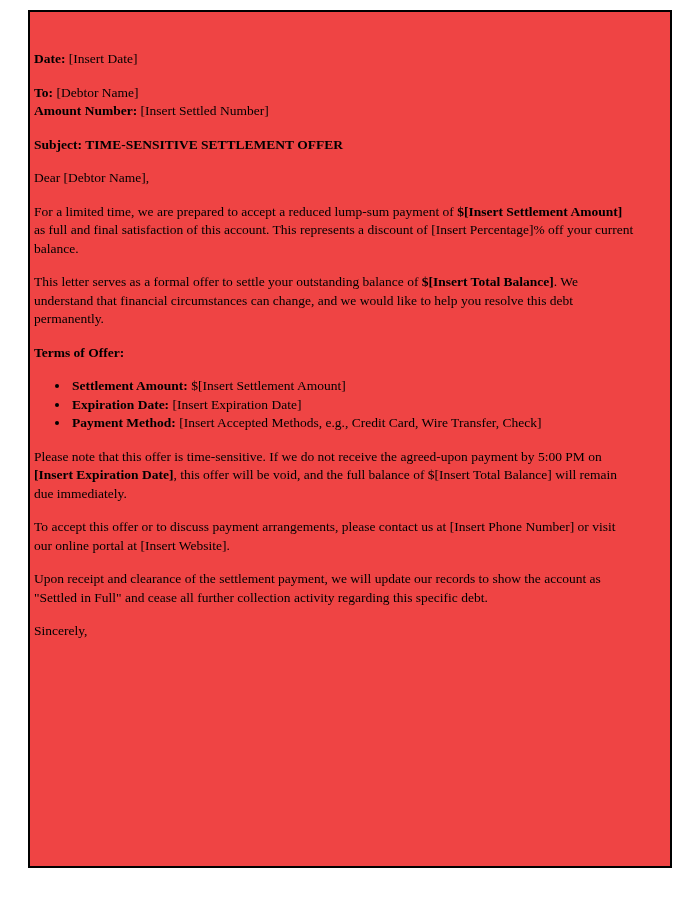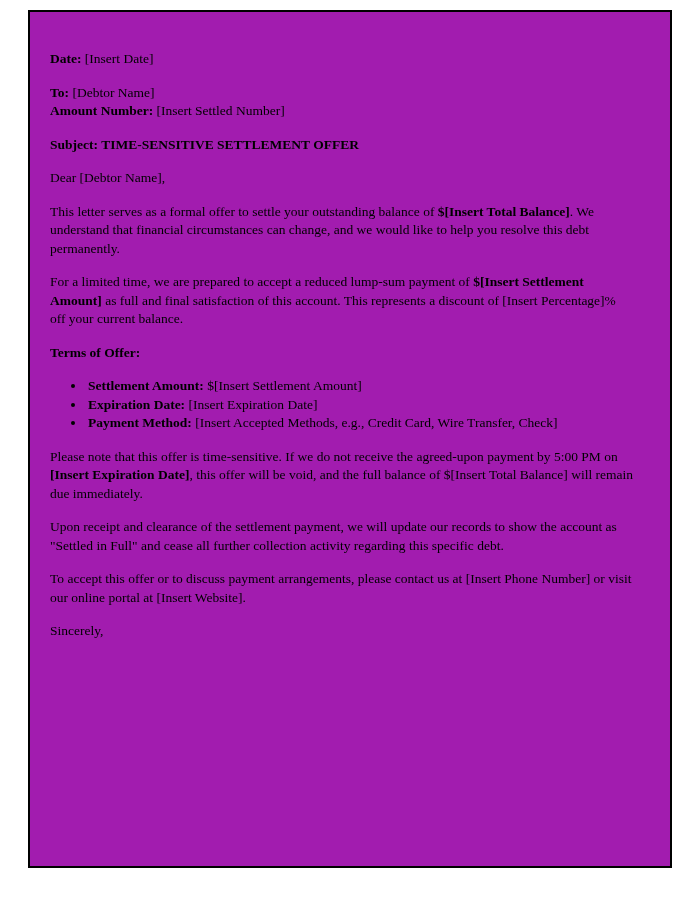--- a/index.html
+++ b/index.html
@@ -11,24 +11,24 @@
     font-family: "Liberation Serif", "DejaVu Serif", serif;
     color: #000000;
   }
   .page {
     position: absolute;
     top: 10px;
     left: 28px;
     width: 644px;
     height: 858px;
     border: 2px solid #000000;
-    padding: 38px 36px 0 20px;
+    padding: 38px 36px 0 4px;
     font-size: 13.5px;
     line-height: 18.5px;
-    background: #a21caf;
+    background: #ef4444;
   }
   p, .block { margin: 0 0 15px 0; }
   ul.terms-list { margin: 4px 0 15px 0; padding-left: 36px; }
   ul.terms-list li { padding-left: 2px; }
   b { font-weight: bold; }
 </style>
 </head>
 <body>
 
 <div class="page">
@@ -37,34 +37,34 @@
 
   <div class="block">
     <div><b>To:</b><span> [Debtor Name]</span></div>
     <div><b>Amount Number:</b><span> [Insert Settled Number]</span></div>
   </div>
 
   <p><b>Subject: TIME-SENSITIVE SETTLEMENT OFFER</b></p>
 
   <p>Dear [Debtor Name],</p>
 
+  <p><span>For a limited time, we are prepared to accept a reduced lump-sum payment of </span><b>$[Insert Settlement Amount]</b><span> as full and final satisfaction of this account. This represents a discount of [Insert Percentage]% off your current balance.</span></p>
+
   <p><span>This letter serves as a formal offer to settle your outstanding balance of </span><b>$[Insert Total Balance]</b><span>. We understand that financial circumstances can change, and we would like to help you resolve this debt permanently.</span></p>
-
-  <p><span>For a limited time, we are prepared to accept a reduced lump-sum payment of </span><b>$[Insert Settlement Amount]</b><span> as full and final satisfaction of this account. This represents a discount of [Insert Percentage]% off your current balance.</span></p>
 
   <p><b>Terms of Offer:</b></p>
 
   <ul class="terms-list">
     <li><b>Settlement Amount:</b><span> $[Insert Settlement Amount]</span></li>
     <li><b>Expiration Date:</b><span> [Insert Expiration Date]</span></li>
     <li><b>Payment Method:</b><span> [Insert Accepted Methods, e.g., Credit Card, Wire Transfer, Check]</span></li>
   </ul>
 
   <p><span>Please note that this offer is time-sensitive. If we do not receive the agreed-upon payment by 5:00 PM on </span><b>[Insert Expiration Date]</b><span>, this offer will be void, and the full balance of $[Insert Total Balance] will remain due immediately.</span></p>
 
+  <p>To accept this offer or to discuss payment arrangements, please contact us at [Insert Phone Number] or visit our online portal at [Insert Website].</p>
+
   <p>Upon receipt and clearance of the settlement payment, we will update our records to show the account as "Settled in Full" and cease all further collection activity regarding this specific debt.</p>
-
-  <p>To accept this offer or to discuss payment arrangements, please contact us at [Insert Phone Number] or visit our online portal at [Insert Website].</p>
 
   <p>Sincerely,</p>
 
 
 </div>
 
 </body></html>

